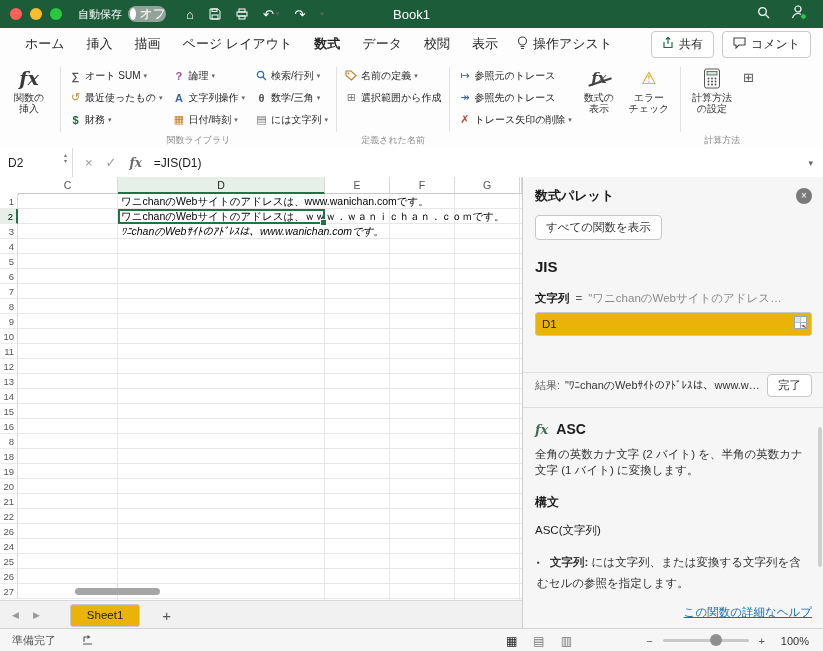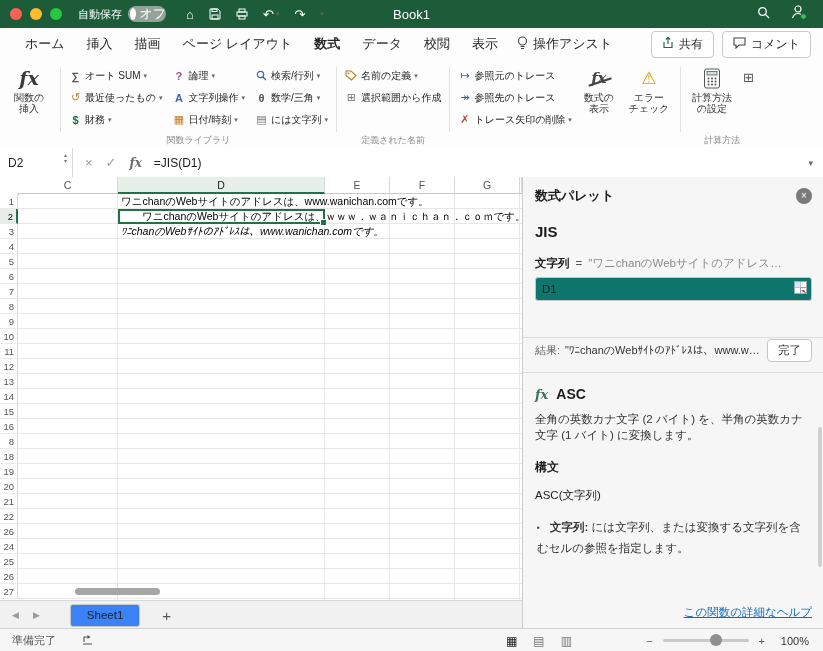--- a/index.html
+++ b/index.html
@@ -67,21 +67,21 @@
   .cells{position:absolute;top:17px;left:18px;right:0;bottom:0;background-image:linear-gradient(to top,#e7e7e7 1px,transparent 1px);background-size:100% 15px;}
   .vline{position:absolute;top:0;bottom:0;width:1px;background:#e7e7e7;}
   .celltext{position:absolute;font-size:10.5px;color:#000;white-space:nowrap;height:15px;line-height:15px;z-index:1;}
   .selbox{position:absolute;border:2px solid var(--selection_green,#217346);box-sizing:border-box;z-index:2;pointer-events:none;}
   .handle{position:absolute;right:-4px;bottom:-4px;width:5px;height:5px;background:var(--selection_green,#217346);border:1px solid #fff;pointer-events:auto;}
   .hthumb{position:absolute;bottom:5px;left:75px;width:85px;height:7px;border-radius:3.5px;background:#a6a6a6;z-index:3;}
 
   
   .sheetbar{position:absolute;top:600px;left:0;width:522px;height:28px;background:#f1f1f1;border-top:1px solid #d9d9d9;display:flex;align-items:center;}
   .navarrows{display:flex;gap:14px;padding:0 12px;color:#9a9a9a;font-size:9px;}
-  .sheettab{margin-left:18px;background:#3b82f6;border:1px solid #c9c9c9;border-radius:3px;height:21px;display:flex;align-items:center;padding:0 16px;font-size:11.5px;color:#222;}
+  .sheettab{margin-left:18px;background:#eab308;border:1px solid #c9c9c9;border-radius:3px;height:21px;display:flex;align-items:center;padding:0 16px;font-size:11.5px;color:#222;}
   .addsheet{margin-left:22px;font-size:15px;color:#555;}
 
   
   .statusbar{position:absolute;top:628px;left:0;right:0;height:23px;background:#f6f6f6;border-top:1px solid #d2d2d2;display:flex;align-items:center;font-size:11px;color:#555;}
   .status-left{padding-left:12px;display:flex;gap:26px;align-items:center;}
   .views{position:absolute;left:506px;display:flex;gap:16px;font-size:12px;color:#777;}
   .views .active-view{color:#222;}
   .zoomctl{position:absolute;right:14px;display:flex;align-items:center;gap:10px;color:#555;}
   .slider{width:86px;height:3px;background:#c9c9c9;border-radius:2px;position:relative;}
   .sknob{position:absolute;left:55%;top:-5px;width:12px;height:12px;background:#8f8f8f;border-radius:50%;}
@@ -92,21 +92,21 @@
   .panel-inner{position:relative;height:100%;padding:10px 12px;box-sizing:border-box;}
   .ptitlerow{display:flex;align-items:center;}
   .ptitle{font-size:13px;font-weight:bold;color:#1b1b1b;text-align:right;}
   .pclose{margin-left:auto;width:16px;height:16px;border-radius:50%;background:#7a7a7a;color:#fff;font-size:10px;display:flex;align-items:center;justify-content:center;line-height:1;}
   .showall{margin-top:10px;display:inline-block;border:1px solid #c6c6c6;background:#fff;border-radius:4px;font-size:11.5px;padding:4px 10px;color:#333;}
   .fnname{margin-top:18px;font-size:15px;font-weight:bold;color:#1b1b1b;}
   .argrow{margin-top:16px;font-size:11.5px;display:flex;gap:6px;align-items:baseline;}
   .arglabel{font-weight:bold;color:#1b1b1b;}
   .argeq{color:#555;}
   .argprev{color:#8a8a8a;flex:1;overflow:hidden;white-space:nowrap;text-overflow:ellipsis;}
-  .arginput{margin-top:6px;height:22px;background:#0f766e;border:1px solid #c6c6c6;border-radius:3px;display:flex;align-items:center;padding:0 4px 0 2px;}
+  .arginput{margin-top:6px;height:22px;background:#eab308;border:1px solid #c6c6c6;border-radius:3px;display:flex;align-items:center;padding:0 4px 0 2px;}
   .arginput input{border:none;outline:none;flex:1;font-size:11.5px;font-family:inherit;color:#1b1b1b;background:transparent;padding-left:4px;}
   .pdiv{height:1px;background:#ddd;margin-left:-12px;margin-right:-12px;}
   .d1{margin-top:36px;}
   .d2{margin-top:10px;}
   .resultrow{margin-top:1px;display:flex;align-items:center;gap:5px;font-size:11px;}
   .reslabel{color:#666;white-space:nowrap;}
   .resval{color:#333;flex:1;overflow:hidden;white-space:nowrap;text-overflow:ellipsis;}
   .done{border:1px solid #c6c6c6;background:#fff;border-radius:4px;padding:3px 10px;font-size:11.5px;color:#333;white-space:nowrap;}
   .aschead{margin-top:13px;display:flex;gap:8px;align-items:baseline;}
   .asc-fx{font-size:13px;color:#3e6e54;}
@@ -446,35 +446,36 @@
         <div class="rowhead">26</div>
         <div class="rowhead">27</div>
       </div>
     <div class="cells">
         <div class="vline" style="left: 99px;"></div>
         <div class="vline" style="left: 306px;"></div>
         <div class="vline" style="left: 371px;"></div>
         <div class="vline" style="left: 436px;"></div>
         <div class="vline" style="left: 501px;"></div>
         <div class="celltext" style="left: 103px; top: 0px;">ワニchanのWebサイトのアドレスは、www.wanichan.comです。</div>
-        <div class="celltext" style="left: 103px; top: 15px; margin-left: 21px;">ワニchanのWebサイトのアドレスは、ｗｗｗ．ｗａｎｉｃｈａｎ．ｃｏｍです。</div>
+        <div class="celltext" style="left: 103px; top: 15px;">ワニchanのWebサイトのアドレスは、ｗｗｗ．ｗａｎｉｃｈａｎ．ｃｏｍです。</div>
         <div class="celltext" style="left: 103px; top: 30px; font-style: italic;">ﾜﾆchanのWebｻｲﾄのｱﾄﾞﾚｽは、www.wanichan.comです。</div>
         <div class="selbox" style="left: 100px; top: 15px; width: 207px; height: 15px;">
           <span class="handle"></span>
         </div>
       </div>
     <div class="hthumb"></div>
   </div>
 
   <div class="panel">
     <div class="panel-inner">
       <div class="ptitlerow">
         <span class="ptitle">数式パレット</span>
         <span class="pclose">×</span>
       </div>
+      <span class="showall">すべての関数を表示</span>
       <div class="fnname">JIS</div>
       <div class="argrow">
         <span class="arglabel">文字列</span>
         <span class="argeq">=</span>
         <span class="argprev">"ワニchanのWebサイトのアドレス…</span>
       </div>
       <div class="arginput">
         <input value="D1" style="">
         <span><svg width="13" height="13" viewBox="0 0 13 13">
               <rect x="0.5" y="0.5" width="12" height="12" fill="#fff" stroke="#9aa7b8"></rect>

